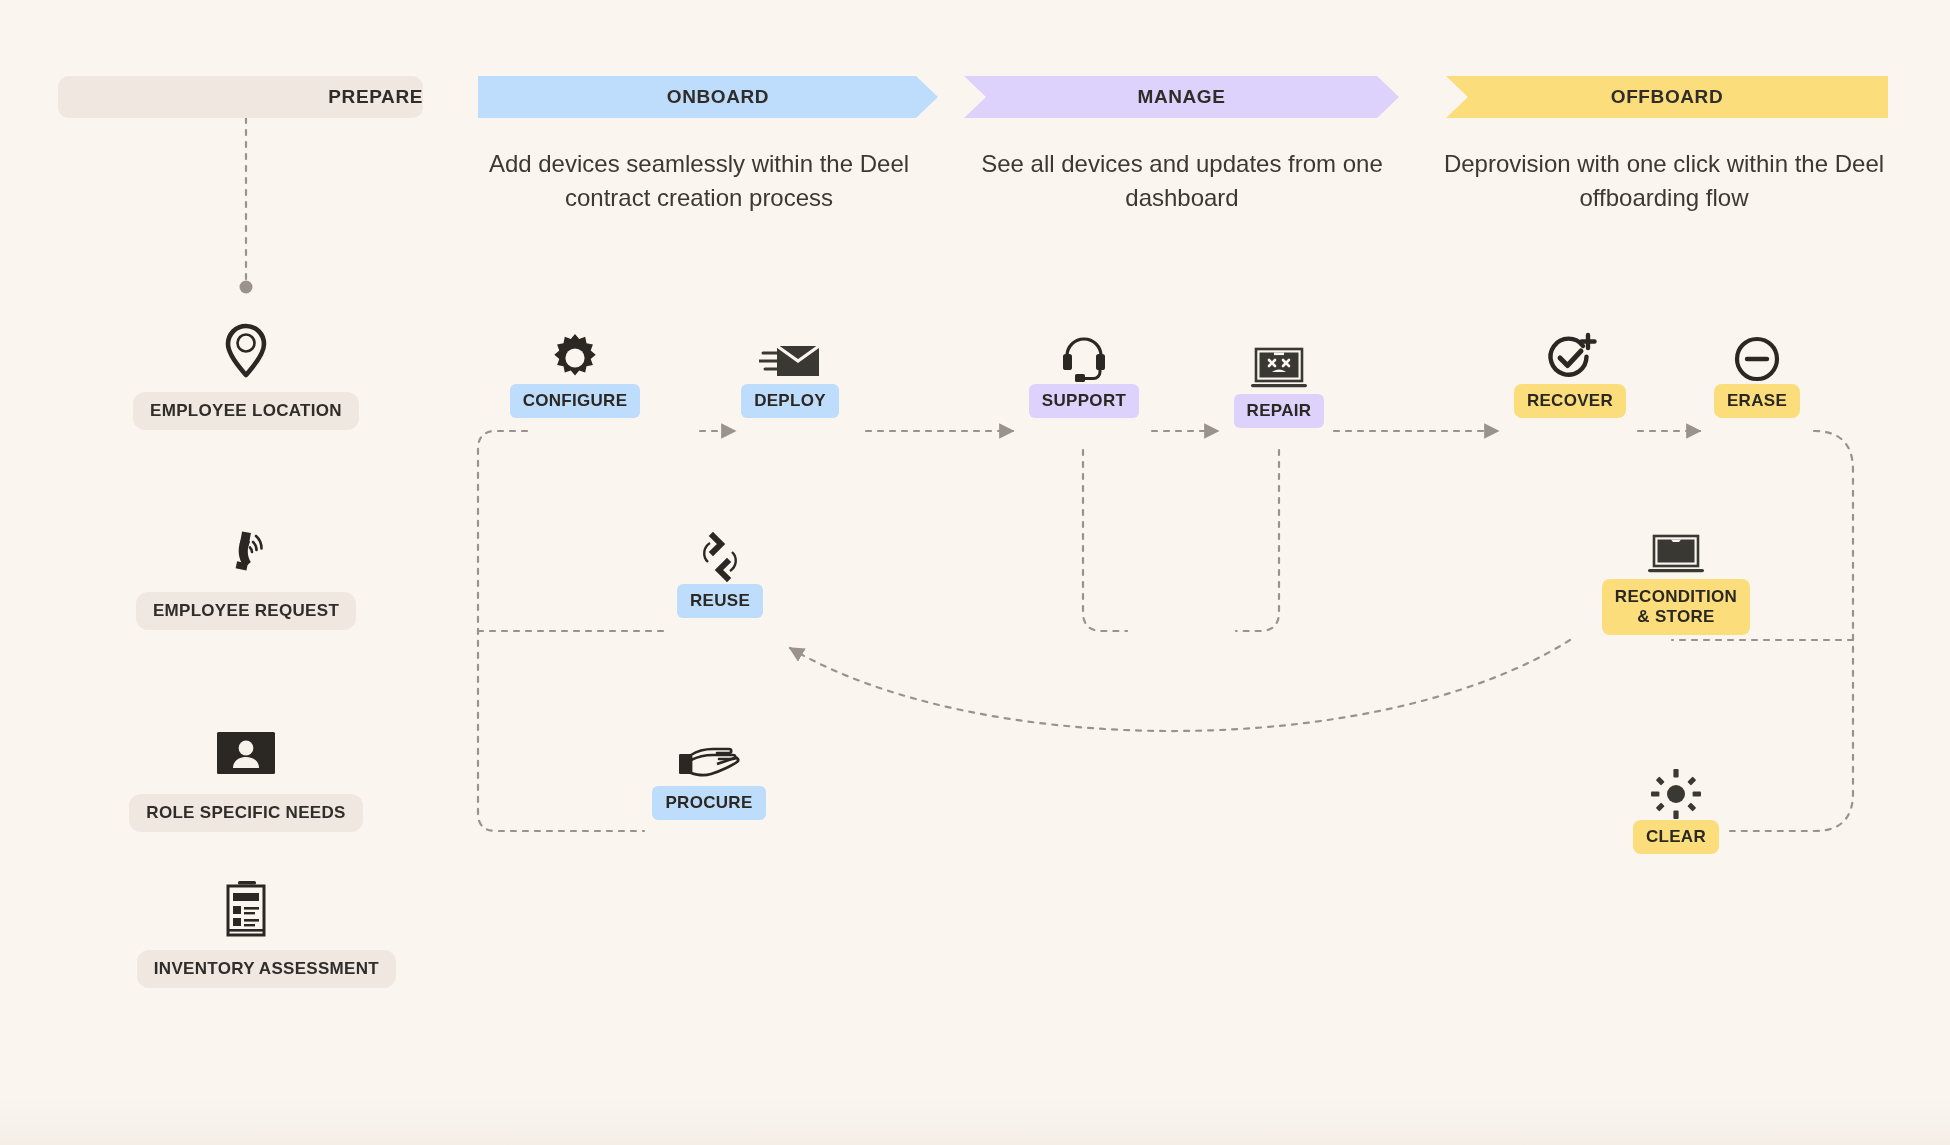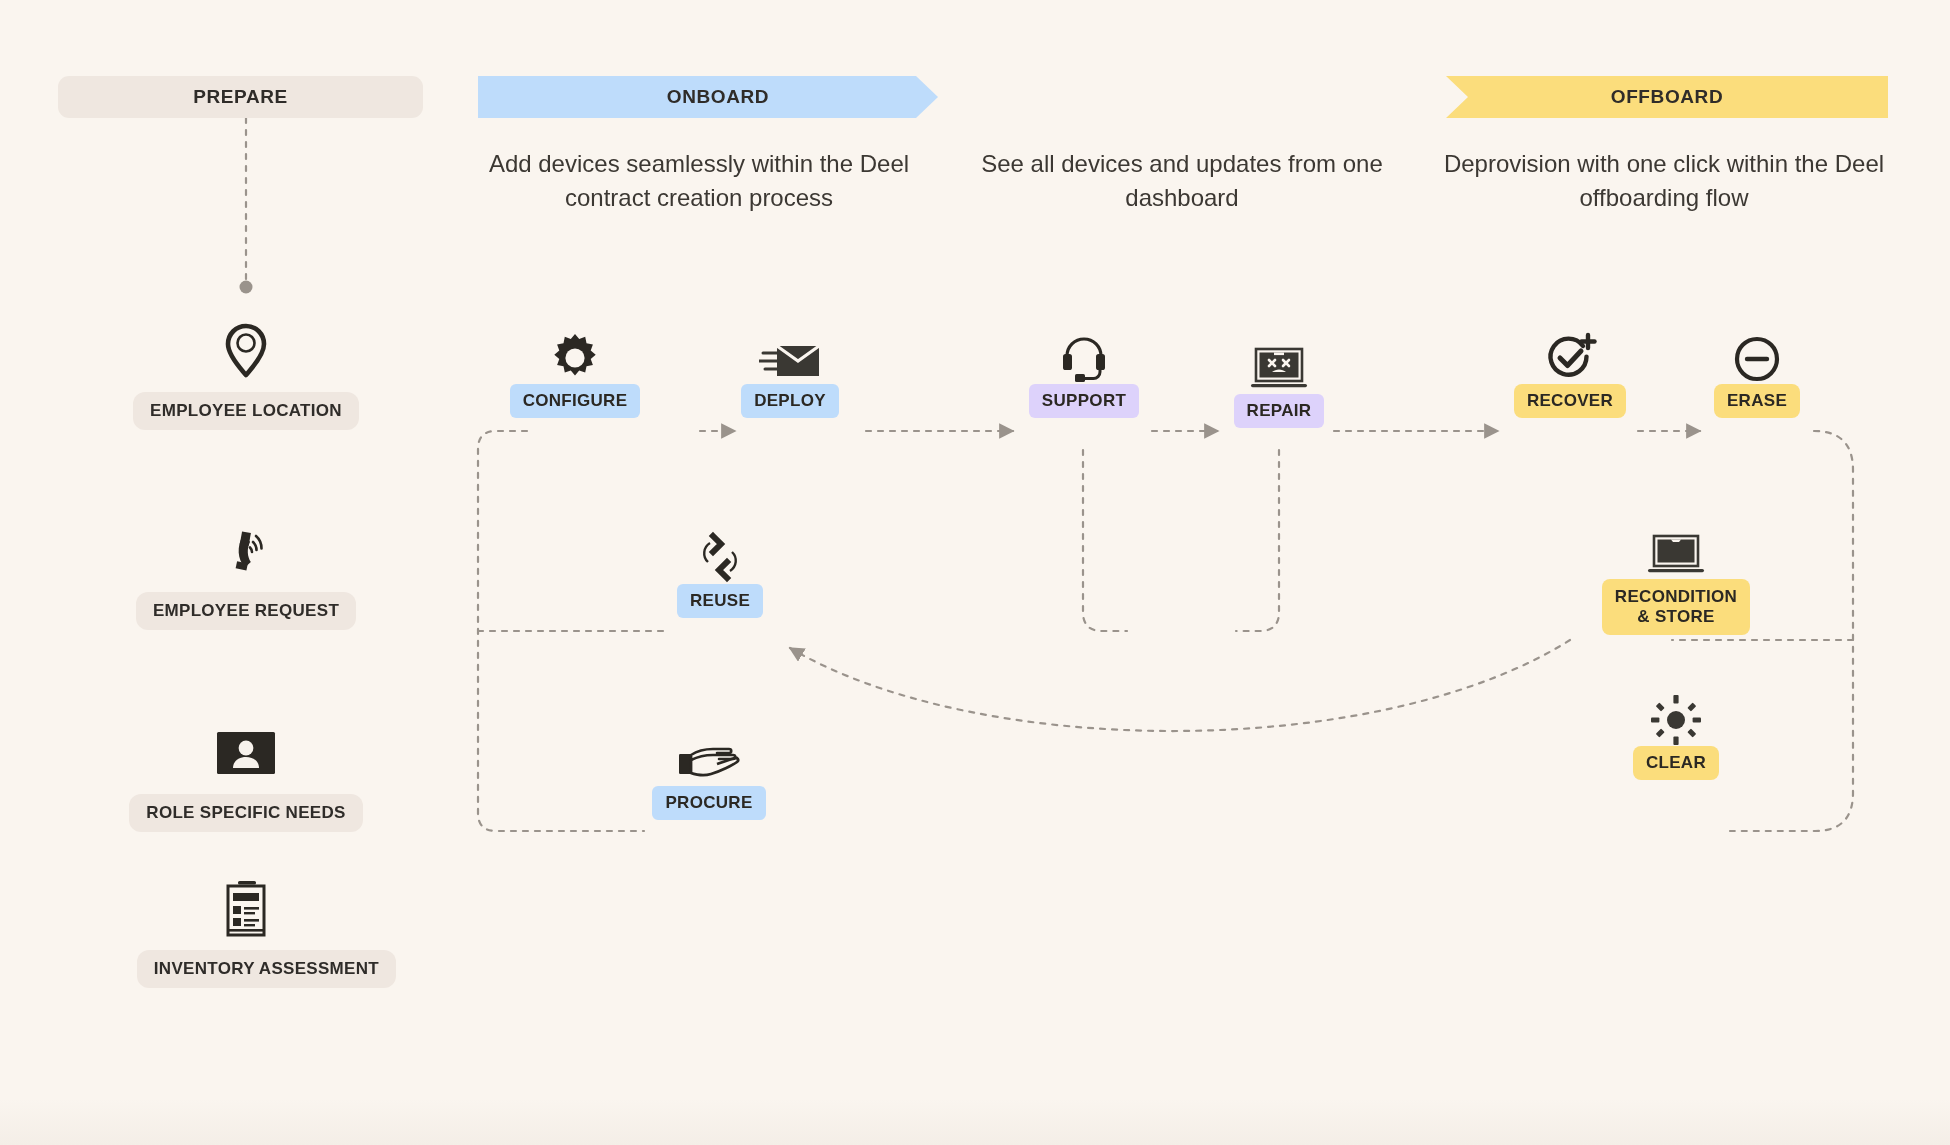--- a/index.html
+++ b/index.html
@@ -13,21 +13,21 @@
   #stage{position:absolute;left:0;top:0;width:1950px;height:1145px;}
   #wires{position:absolute;left:0;top:0;width:1950px;height:1145px;pointer-events:none;}
 
   
   .banner{
     position:absolute;height:42px;line-height:42px;
     text-align:center;font-size:19px;font-weight:700;letter-spacing:.6px;
     color:#2f2c29;
   }
   .banner .lbl{display:block;}
-  .b-prepare{background:#efe7e0;border-radius:11px;}
+  .b-prepare{background:#efe7e0;border-radius:11px;text-align:right;}
   .b-onboard{background:#bedcfb;}
   .b-manage{background:#ddd2fb;}
   .b-offboard{background:#fbdd7c;}
   .arrow-r{clip-path:polygon(0 0, calc(100% - 22px) 0, 100% 50%, calc(100% - 22px) 100%, 0 100%);}
   .notch-arrow{clip-path:polygon(0 0, calc(100% - 22px) 0, 100% 50%, calc(100% - 22px) 100%, 0 100%, 22px 50%);}
   .notch-flat{clip-path:polygon(0 0, 100% 0, 100% 100%, 0 100%, 22px 50%);}
 
   
   .desc{
     position:absolute;text-align:center;
@@ -102,20 +102,23 @@
   </svg>
 
   <div class="banner b-prepare" style="left:58px;top:76px;width:365px;">
     <span class="lbl">PREPARE</span>
   </div>
 
   <div class="banner b-onboard arrow-r" style="left:478px;top:76px;width:440px;padding-left:20px;">
     <span class="lbl">ONBOARD</span>
   </div>
 
+  <div class="banner b-manage notch-arrow" style="left:964px;top:76px;width:435px;">
+    <span class="lbl">MANAGE</span>
+  </div>
 
   <div class="banner b-offboard notch-flat" style="left:1446px;top:76px;width:442px;">
     <span class="lbl">OFFBOARD</span>
   </div>
 
   <div class="desc" style="left:466px;top:147px;width:466px;">Add devices seamlessly within the Deel contract creation process</div>
   <div class="desc" style="left:968px;top:147px;width:428px;">See all devices and updates from one dashboard</div>
   <div class="desc" style="left:1440px;top:147px;width:448px;">Deprovision with one click within the Deel offboarding flow</div>
 
   <div class="lcol-item" style="left:96px;top:318px;width:300px;">
@@ -289,21 +292,21 @@
       <svg class="ic" width="64" height="44" viewBox="0 0 64 44">
         <rect x="2" y="12" width="12" height="20" rx="1.2" fill="#2b2823"></rect>
         <path d="M14 13c6-4 14-6 22-6h16c3 0 3 4 0 4H40" fill="none" stroke="#2b2823" stroke-width="2.6" stroke-linecap="round"></path>
         <path d="M14 18c6-3 14-5 22-5h20c3 0 3 4 0 4H42" fill="none" stroke="#2b2823" stroke-width="2.6" stroke-linecap="round"></path>
         <path d="M14 14v17c0 0 10 4 20 1 10-3 22-9 26-12 2.4-1.8.6-5-2.4-4L40 22" fill="none" stroke="#2b2823" stroke-width="2.8" stroke-linejoin="round"></path>
       </svg>
     </div>
     <span class="chip c-blue">PROCURE</span>
   </div>
 
-  <div class="node" style="left:1622px;top:682px;width:108px;">
+  <div class="node" style="left:1622px;top:756px;width:108px;">
     <div class="node-ico">
       <svg class="ic" width="52" height="52" viewBox="0 0 52 52">
         <circle cx="26" cy="26" r="9" fill="#3a3833"></circle>
         <g fill="#3a3833">
           <rect x="23.4" y="1" width="5.2" height="8.4" rx="1"></rect>
           <rect x="23.4" y="42.6" width="5.2" height="8.4" rx="1"></rect>
           <rect x="1" y="23.4" width="8.4" height="5.2" rx="1"></rect>
           <rect x="42.6" y="23.4" width="8.4" height="5.2" rx="1"></rect>
           <rect x="7.6" y="9.2" width="5.2" height="7.6" rx="1" transform="rotate(-45 10.2 13)"></rect>
           <rect x="39.2" y="9.2" width="5.2" height="7.6" rx="1" transform="rotate(45 41.8 13)"></rect>

